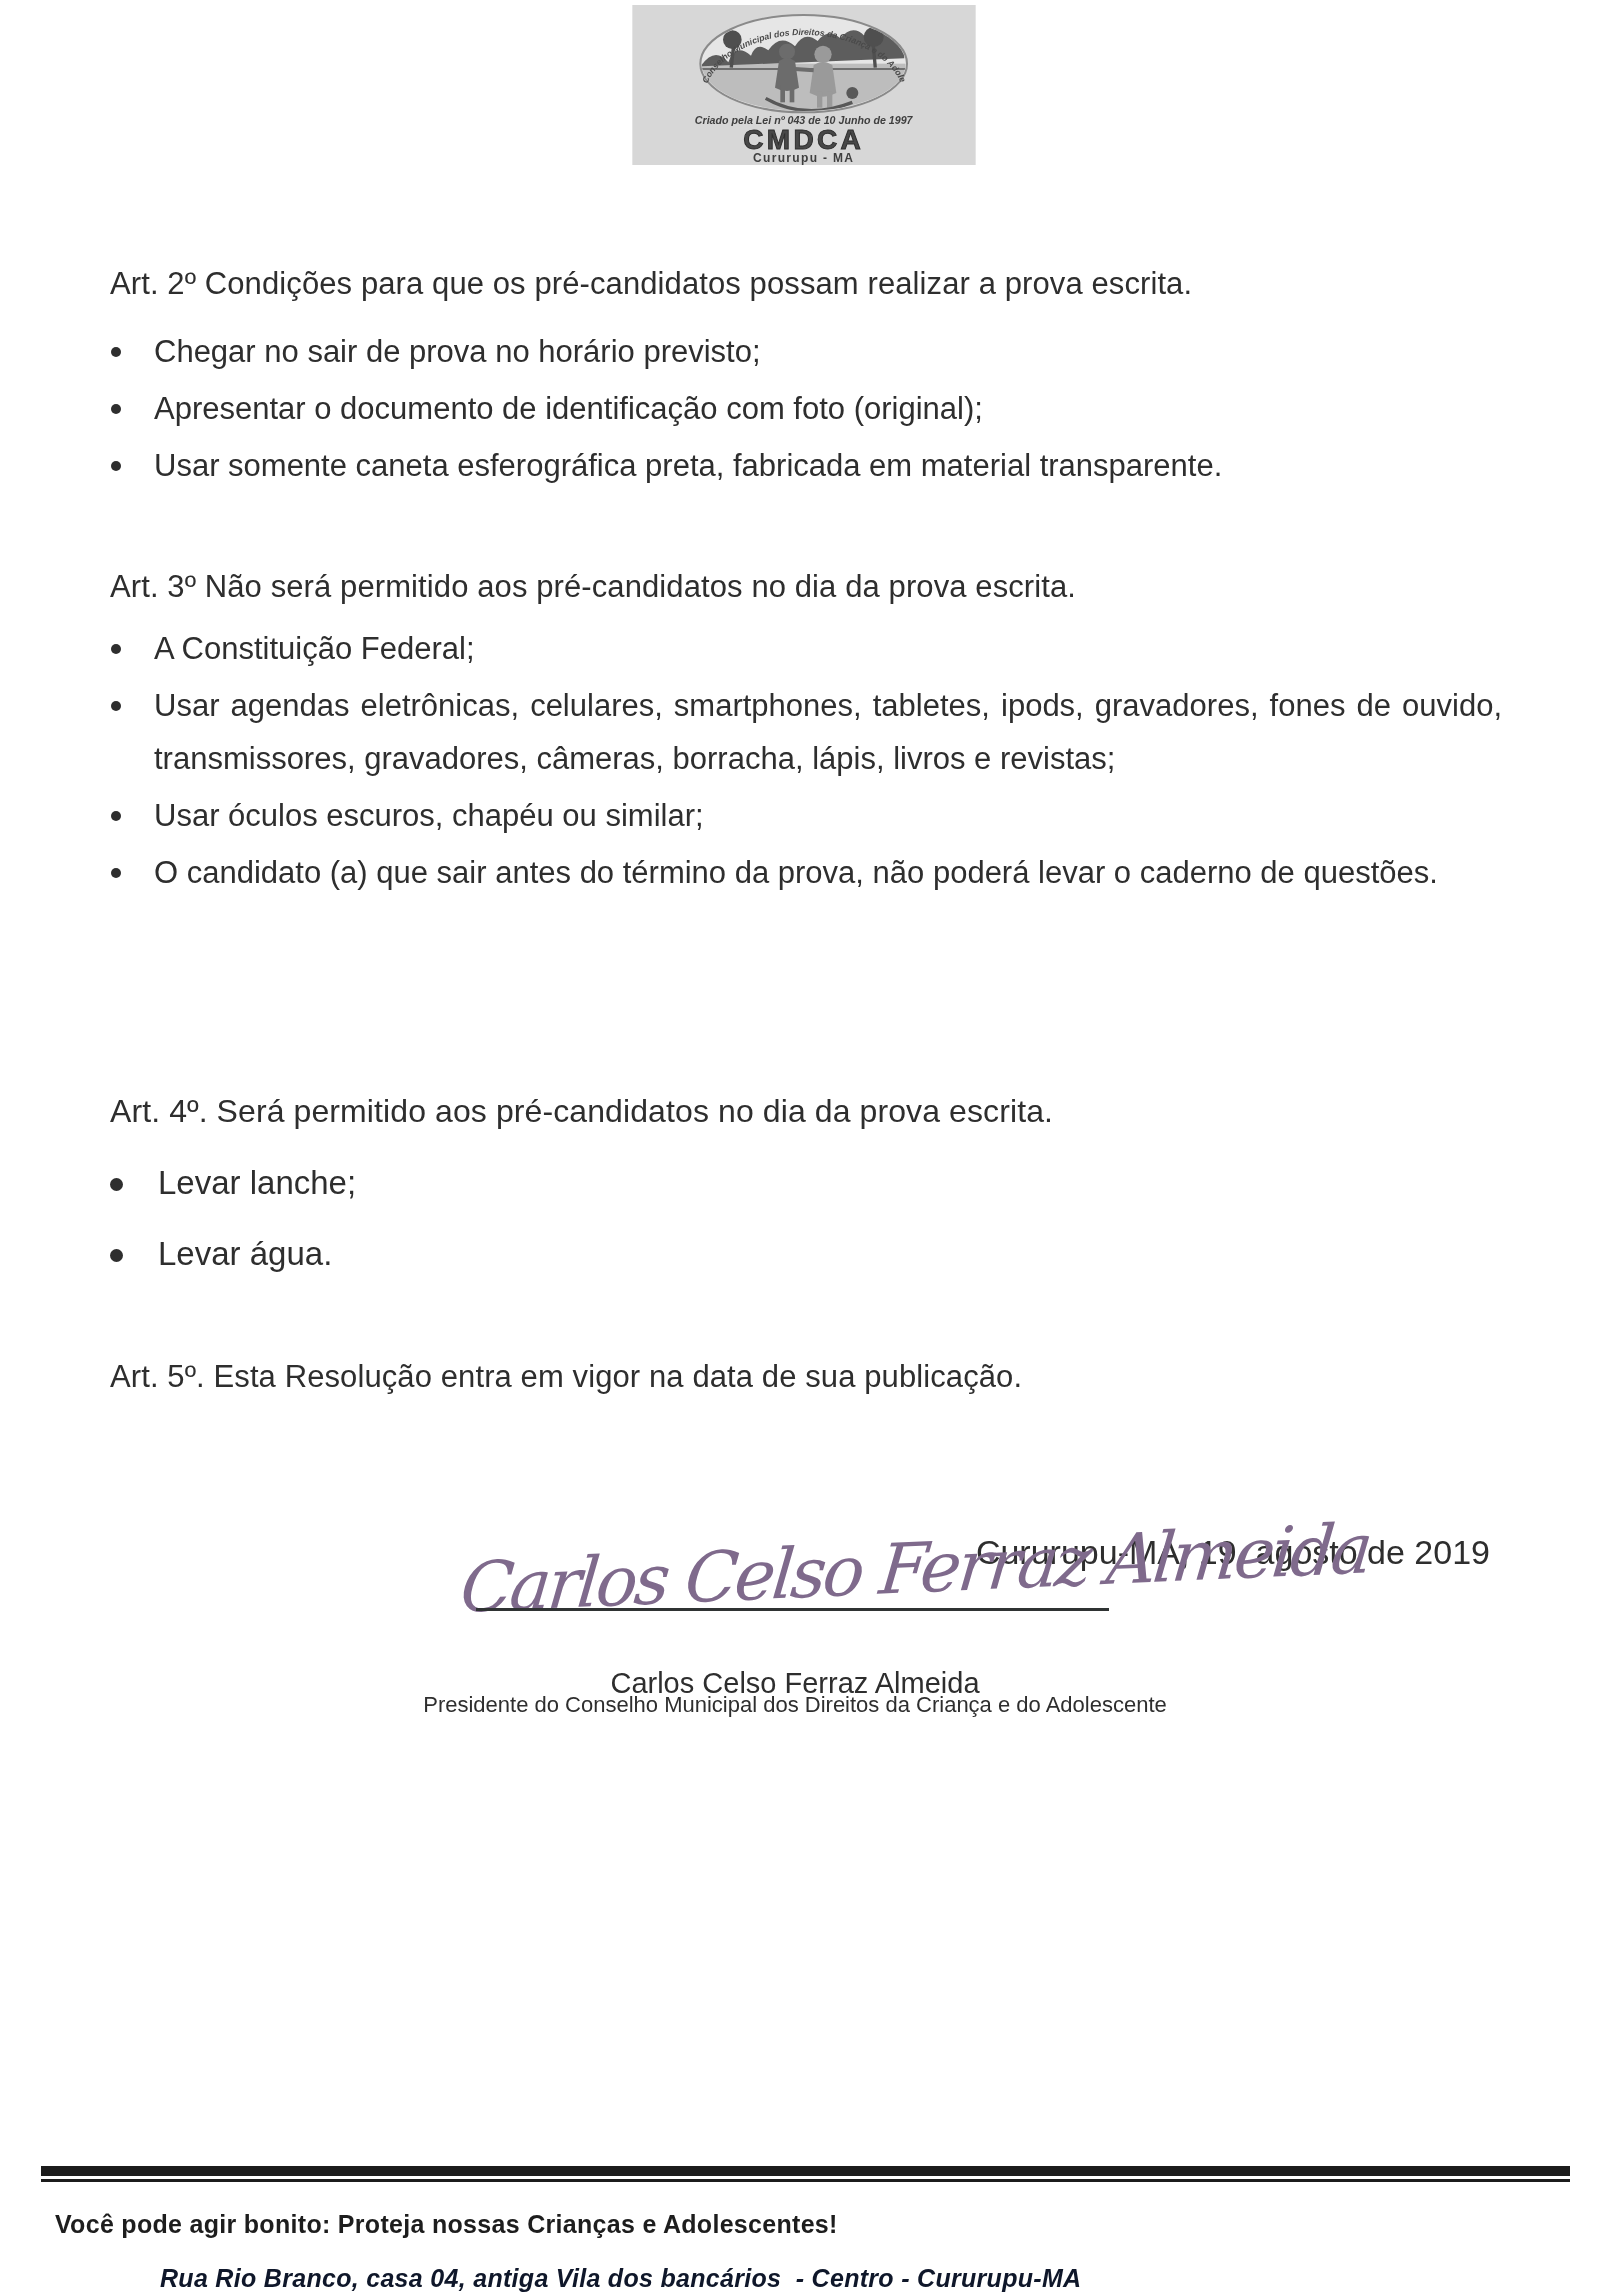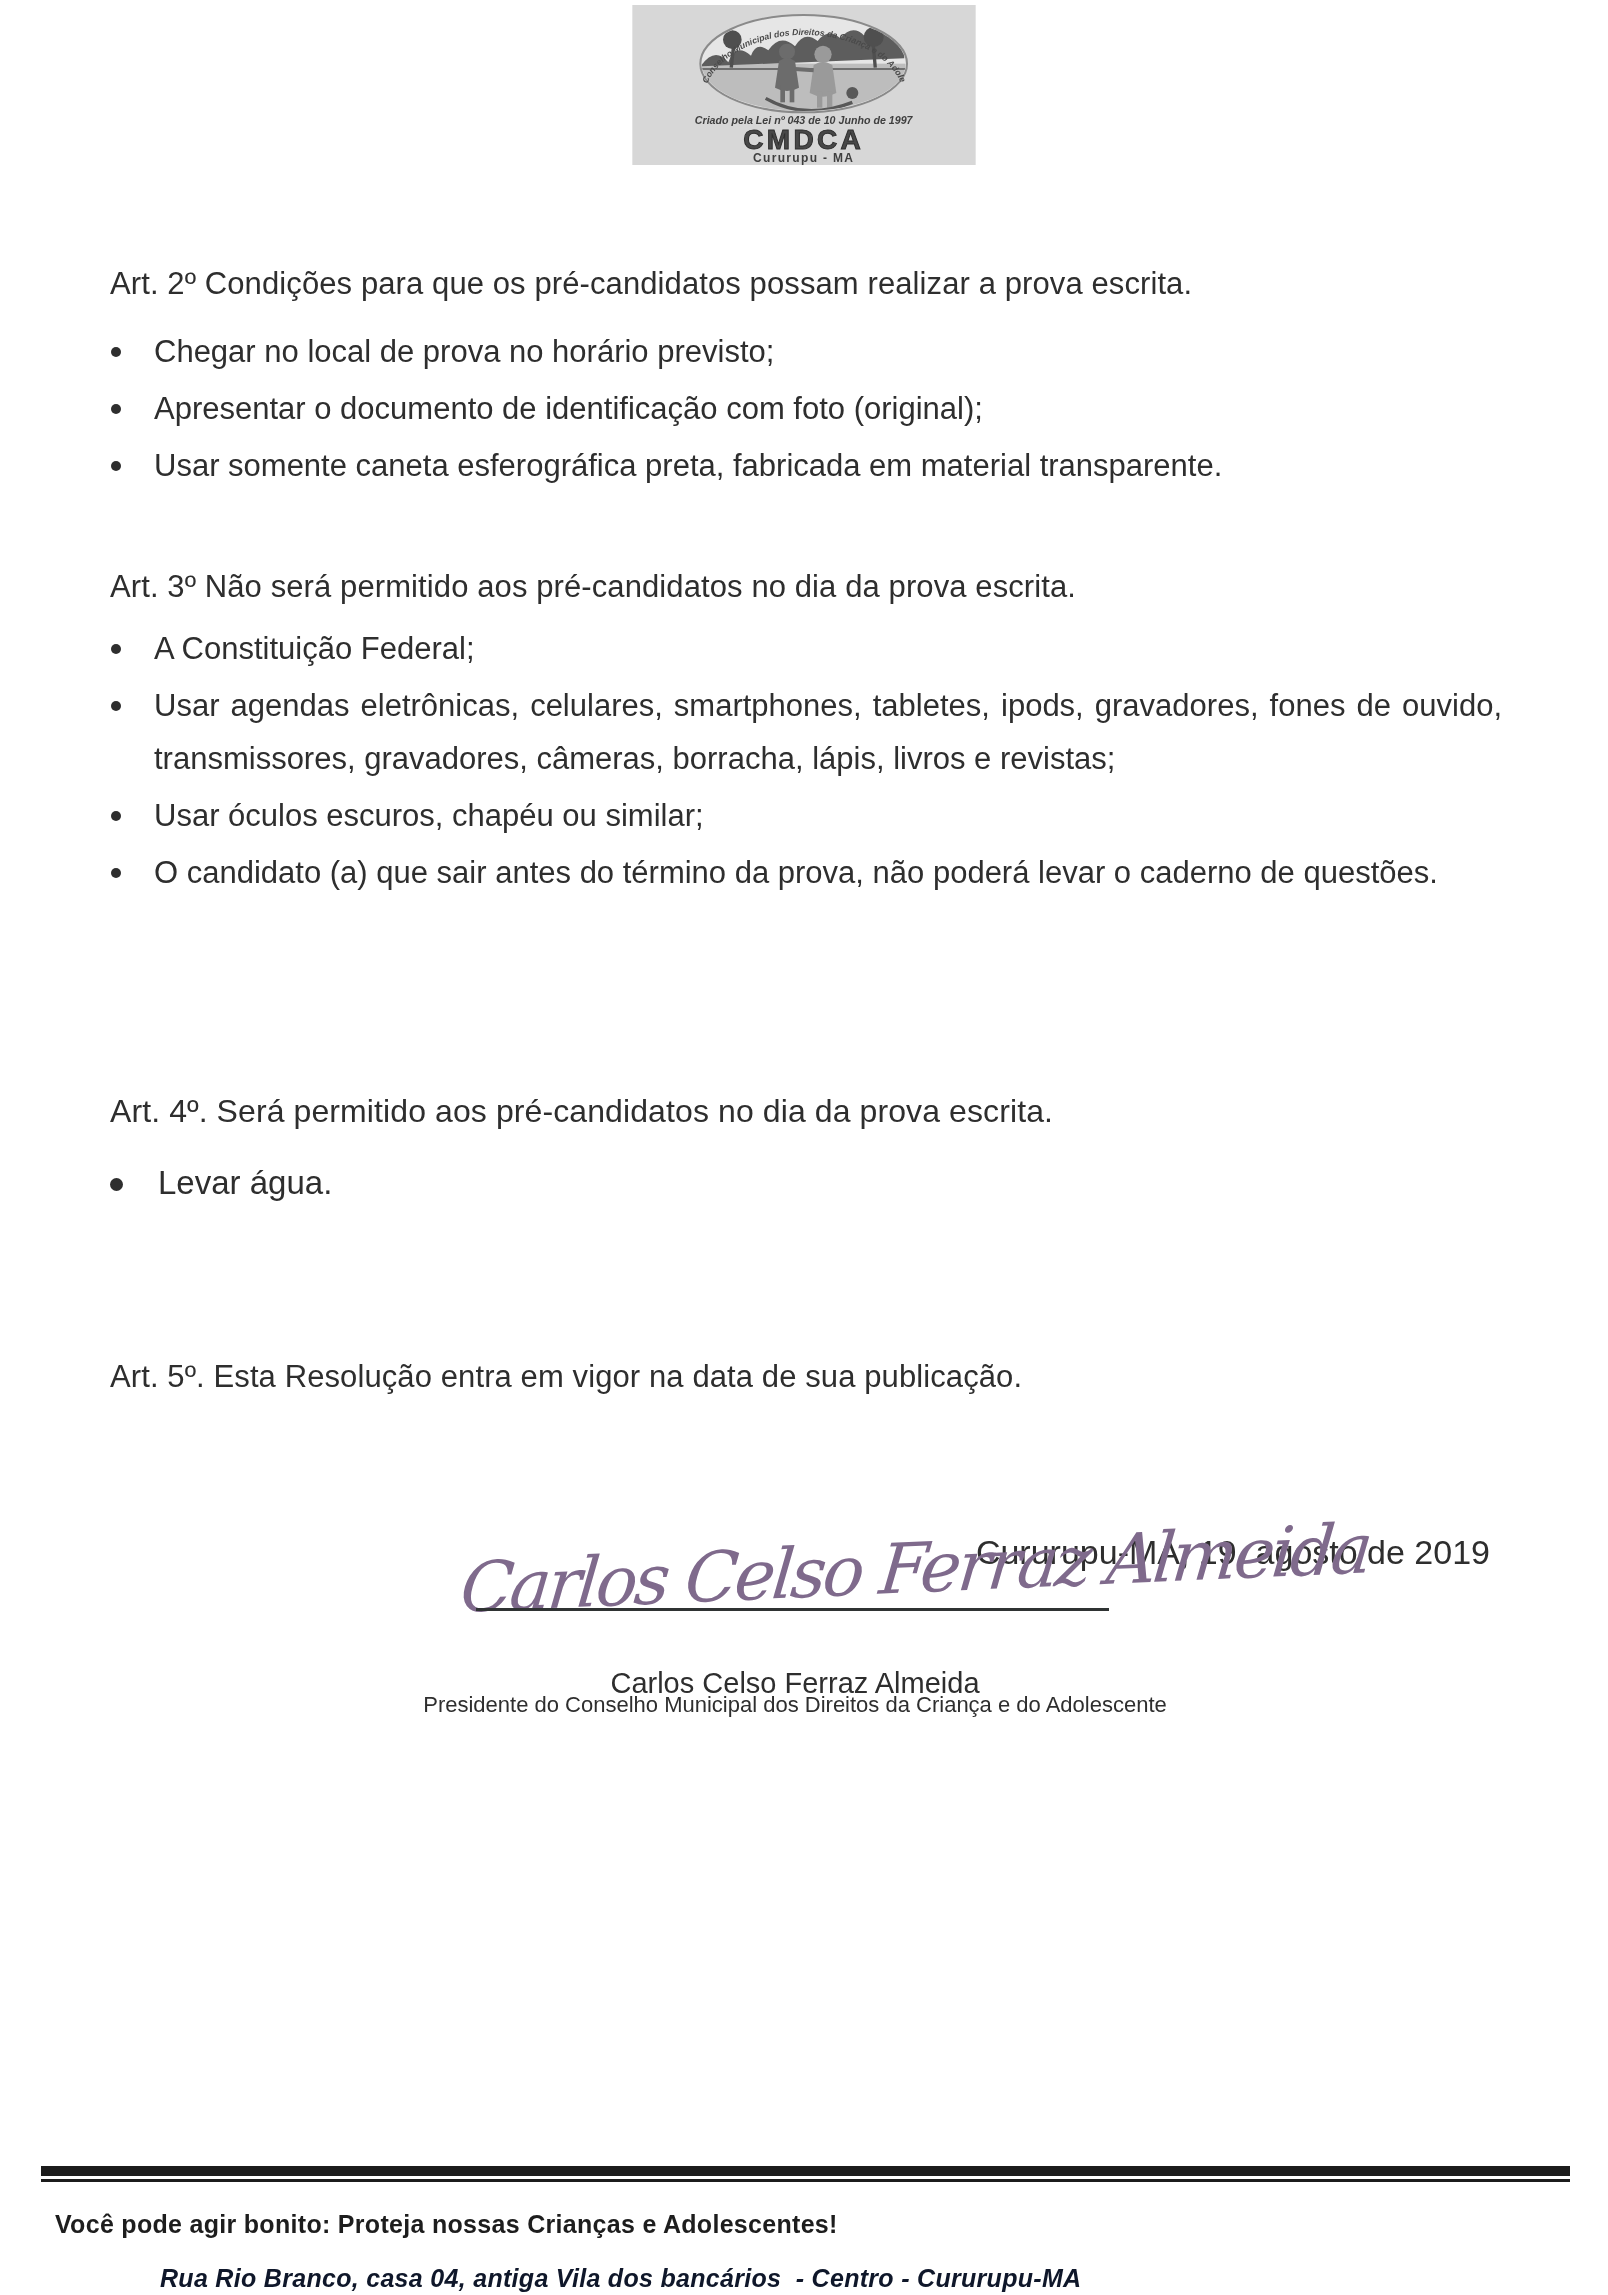--- a/index.html
+++ b/index.html
@@ -131,39 +131,40 @@
       <text x="257" y="178" text-anchor="middle" font-size="16" font-weight="bold" font-style="italic" fill="#3f3f3f" font-family="Liberation Sans, sans-serif">Criado pela Lei nº 043 de 10 Junho de 1997</text>
       <text x="257" y="216" text-anchor="middle" font-size="42" font-weight="bold" letter-spacing="5" fill="#484848" stroke="#2f2f2f" stroke-width="1.5" font-family="Liberation Sans, sans-serif">CMDCA</text>
       <text x="257" y="235" text-anchor="middle" font-size="18" font-weight="bold" letter-spacing="2" fill="#3f3f3f" font-family="Liberation Sans, sans-serif">Cururupu - MA</text>
     </svg>
   </div>
 
   <p class="art-head" style="top:235px;">
     <span class="art-label">Art. 2º</span><span>Condições para que os pré-candidatos possam realizar a prova escrita.</span>
   </p>
   <ul class="blist" style="top:325px;">
-    <li><span>Chegar no local de prova no horário previsto;</span></li>
+    <li><span>Chegar no sair de prova no horário previsto;</span></li>
     <li><span>Apresentar o documento de identificação com foto (original);</span></li>
     <li><span>Usar somente caneta esferográfica preta, fabricada em material transparente.</span></li>
   </ul>
 
   <p class="art-head" style="top:538px;">
     <span class="art-label">Art. 3º</span><span>Não será permitido aos pré-candidatos  no dia da prova escrita.</span>
   </p>
   <ul class="blist" style="top:622px;">
     <li><span>A Constituição Federal;</span></li>
     <li class="justify"><span>Usar agendas eletrônicas, celulares, smartphones, tabletes, ipods, gravadores, fones de ouvido, transmissores, gravadores, câmeras, borracha, lápis, livros e revistas;</span></li>
     <li><span>Usar óculos escuros, chapéu ou similar;</span></li>
     <li><span>O candidato (a) que sair antes do término da prova, não poderá levar o caderno de questões.</span></li>
   </ul>
 
   <p class="art-head" style="top:1061px;font-size:32px;">
     <span class="art-label">Art. 4º.</span><span>Será permitido aos pré-candidatos no dia da prova escrita.</span>
   </p>
   <ul class="blist blist-big" style="top:1163px;">
+    <li><span>Levar lanche;</span></li>
     <li><span>Levar água.</span></li>
   </ul>
 
   <p class="art-head" style="top:1328px;">
     <span class="art-label">Art. 5º.</span><span>Esta Resolução entra em vigor na data de sua publicação.</span>
   </p>
 
   <p class="date-line">Cururupu-MA, 19  agosto de 2019</p>
 
   <div class="sig-script">Carlos Celso Ferraz Almeida</div>

